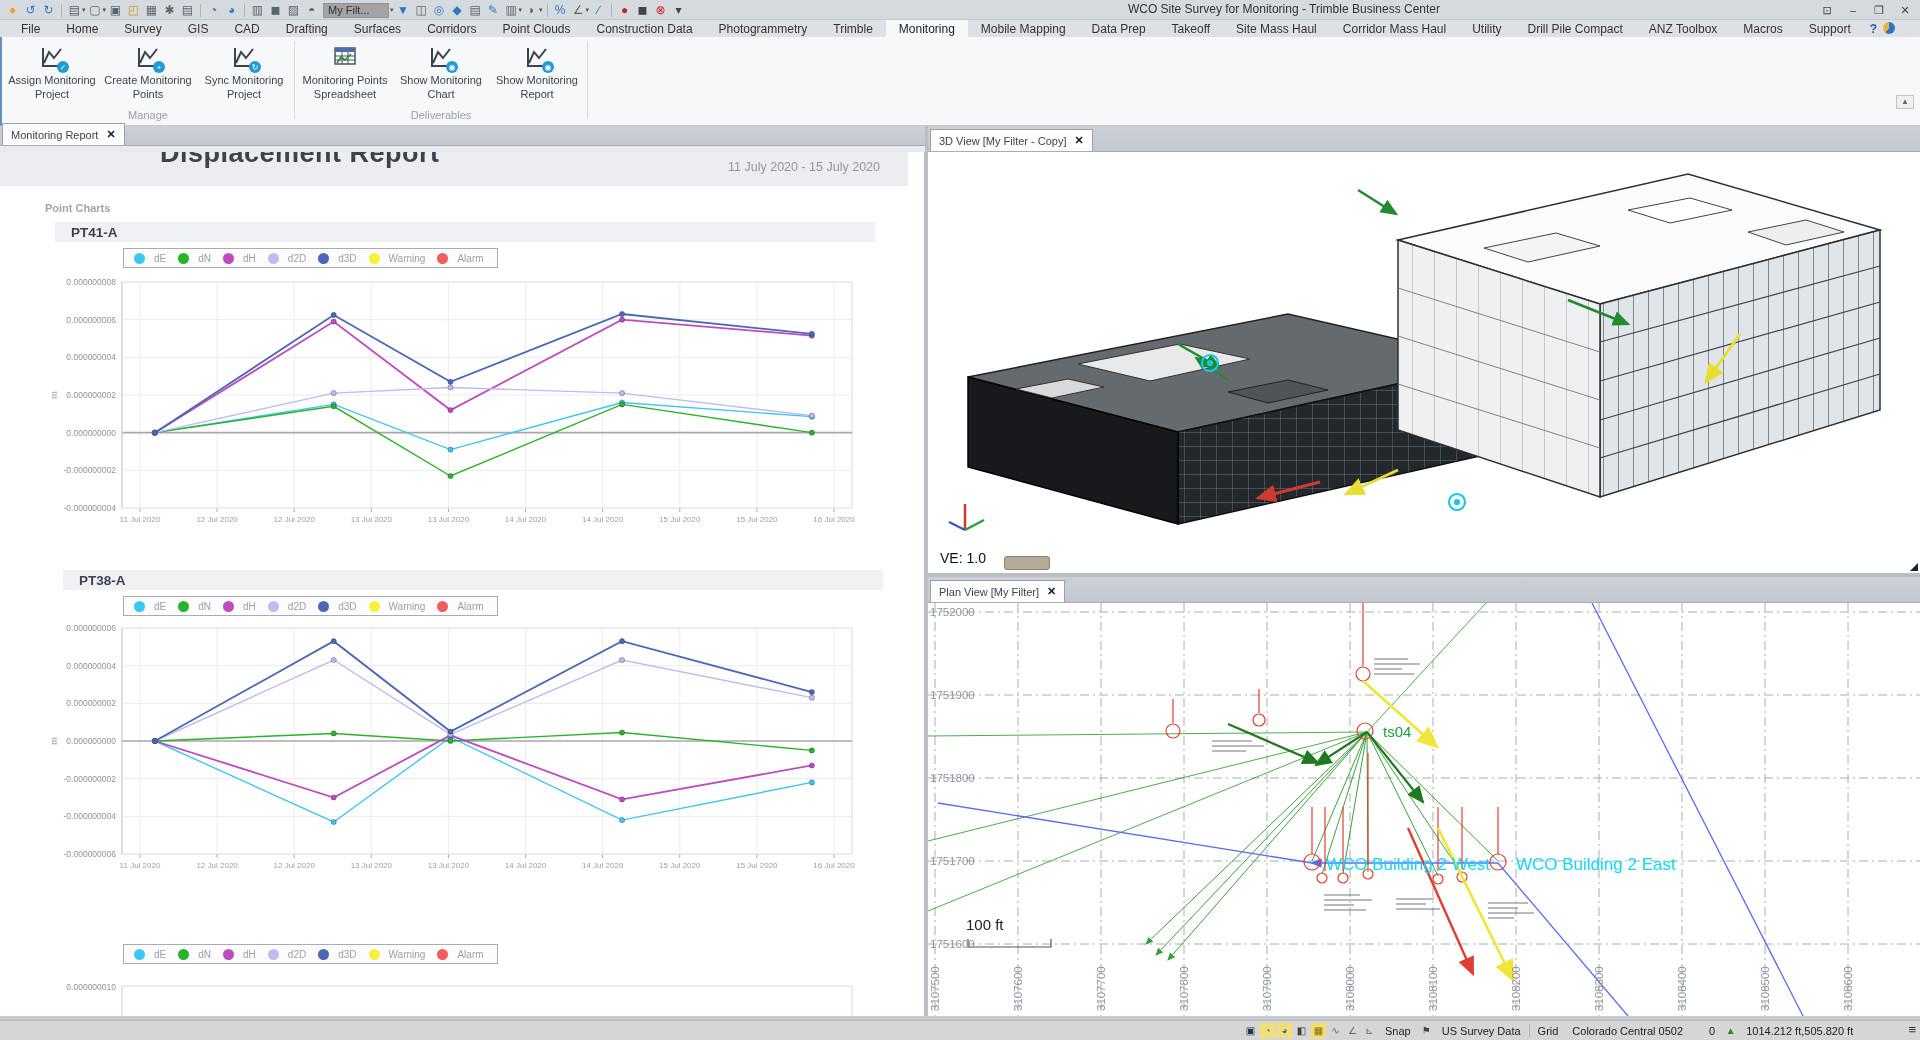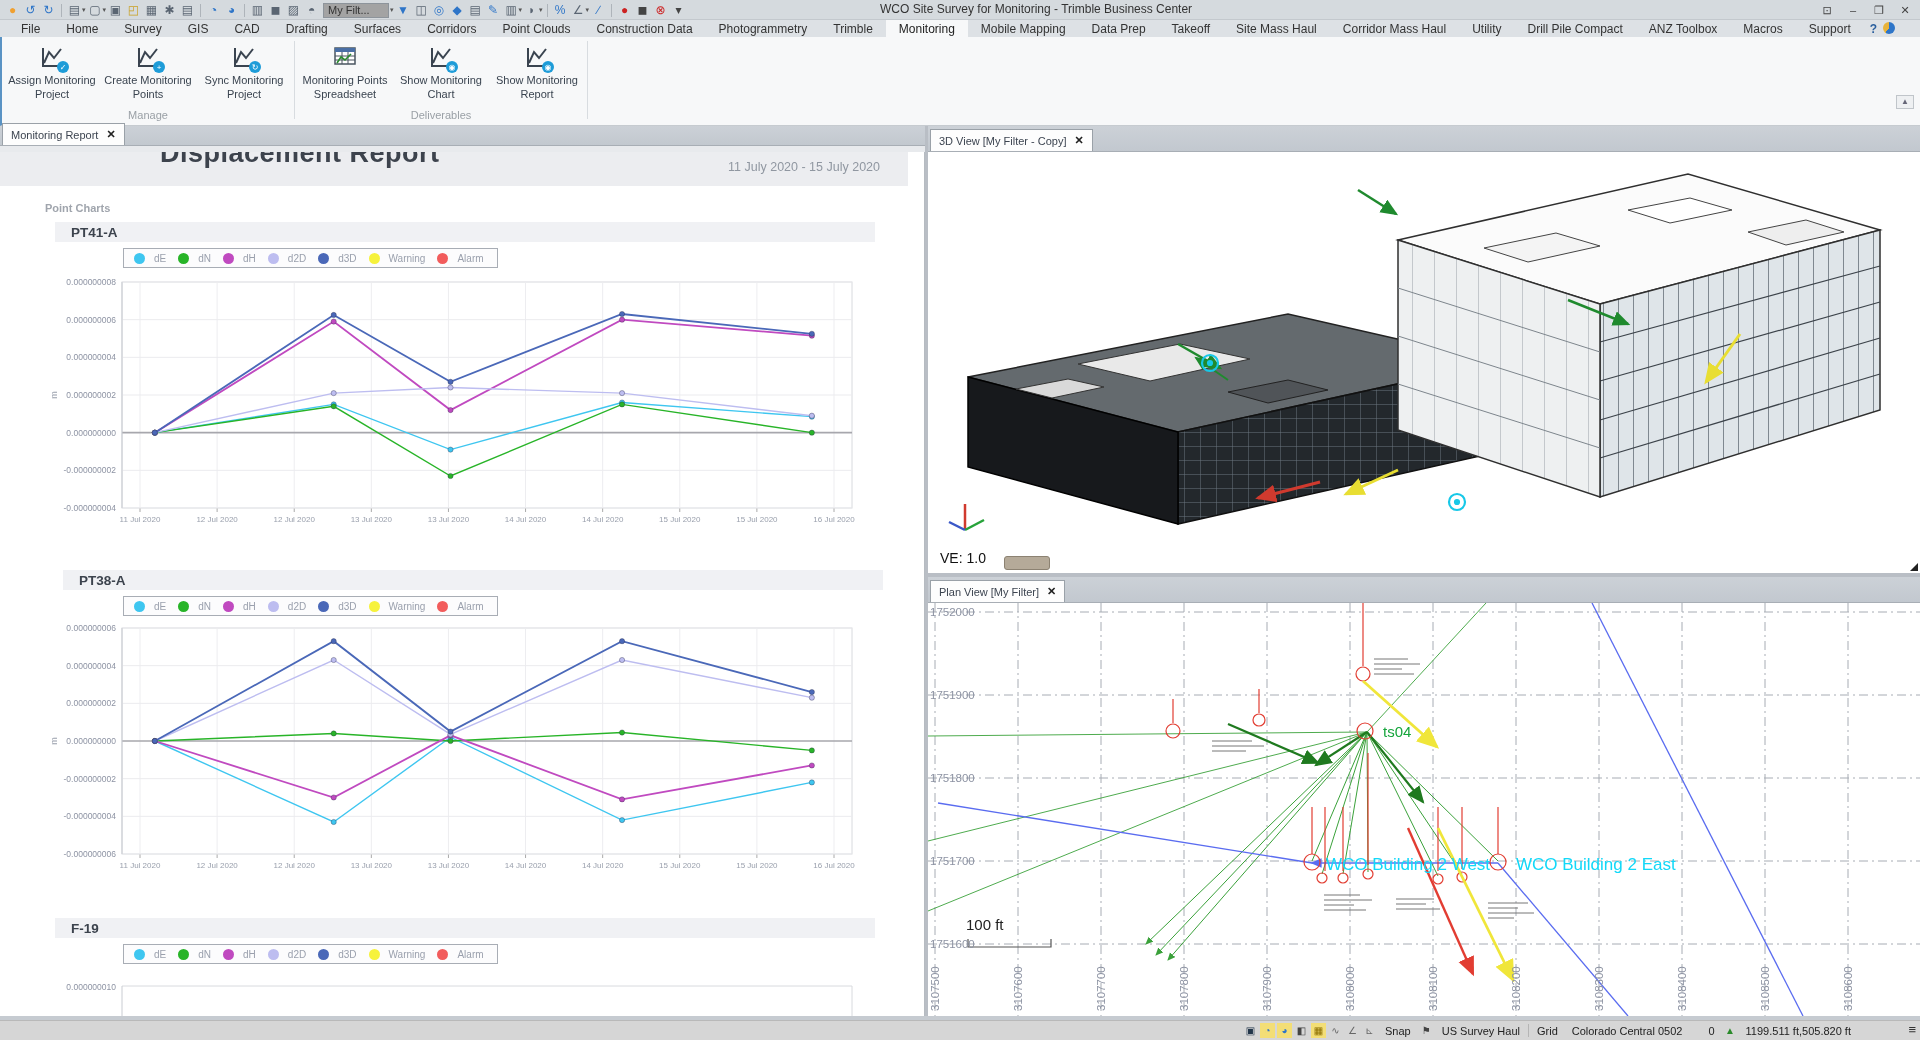--- a/index.html
+++ b/index.html
@@ -6,21 +6,21 @@
   html,body { width:1920px; height:1040px; overflow:hidden; font-family:"Liberation Sans", sans-serif; }
   #app { position:relative; width:1920px; height:1040px; background:#e8eaed; overflow:hidden; }
 
   
   #titlebar { position:absolute; left:0; top:0; width:1920px; height:20px; background:#d5dade; border-bottom:1px solid #c3c8cd; }
   #qat { position:absolute; left:4px; top:1px; height:18px; display:flex; align-items:center; gap:1px; }
   .qat-ic { width:17px; height:17px; display:flex; align-items:center; justify-content:center; font-size:12px; line-height:1; cursor:default; }
   .qat-sep { width:1px; height:13px; background:#aeb4ba; margin:0 3px; }
   .qat-caret { font-size:7px; color:#555; margin-left:-2px; }
   #filterbox { height:15px; width:66px; background:#a3a3a3; border:1px solid #8d949b; font-size:11px; color:#333; padding:0 4px; display:flex; align-items:center; margin:0 2px; }
-  #win-title { position:absolute; left:880px; top:2px; width:560px; text-align:left; font-size:12px; color:#333; white-space:nowrap; }
+  #win-title { position:absolute; left:880px; top:2px; width:560px; text-align:right; font-size:12px; color:#333; white-space:nowrap; }
   #win-controls { position:absolute; right:2px; top:0; height:20px; display:flex; align-items:center; }
   .winbtn { width:26px; height:18px; display:flex; align-items:center; justify-content:center; font-size:11px; color:#444; }
 
   
   #ribbon-tabs { position:absolute; left:0; top:20px; width:1920px; height:17px; background:#dde1e5; display:flex; align-items:stretch; padding-left:8px; }
   .rtab { padding:1px 13px 0 13px; font-size:12px; color:#333; display:flex; align-items:center; white-space:nowrap; }
   .rtab.active { background:#f7f8f9; color:#222; }
   #tab-help { margin-left:6px; font-size:12px; color:#2a5f9e; font-weight:bold; display:flex; align-items:center; }
   #tab-globe { width:12px; height:12px; border-radius:50%; background:conic-gradient(#2e75c8 0 60%, #e8b33a 60% 100%); margin:2px 4px 0 6px; }
 
@@ -445,23 +445,20 @@
         <circle cx="577.05" cy="40.01666666666667" r="2.6" fill="#bdbdf0" stroke="rgba(40,40,70,0.45)" stroke-width="0.8"></circle>
         <circle cx="766.8499999999999" cy="77.68333333333334" r="2.6" fill="#bdbdf0" stroke="rgba(40,40,70,0.45)" stroke-width="0.8"></circle>
         <polyline points="109.85,121 288.7,21.183333333333337 405.5,111.58333333333333 577.05,21.183333333333337 766.8499999999999,72.03333333333333" fill="none" stroke="#4a68b8" stroke-width="1.8"></polyline>
         <circle cx="109.85" cy="121" r="2.6" fill="#4a68b8" stroke="rgba(40,40,70,0.45)" stroke-width="0.8"></circle>
         <circle cx="288.7" cy="21.183333333333337" r="2.6" fill="#4a68b8" stroke="rgba(40,40,70,0.45)" stroke-width="0.8"></circle>
         <circle cx="405.5" cy="111.58333333333333" r="2.6" fill="#4a68b8" stroke="rgba(40,40,70,0.45)" stroke-width="0.8"></circle>
         <circle cx="577.05" cy="21.183333333333337" r="2.6" fill="#4a68b8" stroke="rgba(40,40,70,0.45)" stroke-width="0.8"></circle>
         <circle cx="766.8499999999999" cy="72.03333333333333" r="2.6" fill="#4a68b8" stroke="rgba(40,40,70,0.45)" stroke-width="0.8"></circle>
       </svg>
 
-    <div class="sec-hdr" style="top:766px;">
-      <span>F-19</span>
-    </div>
     <div class="legend" style="top:792px;">
         <span class="lg-dot" style="background: rgb(62, 198, 240);"></span>
         <span class="lg-lab">dE</span>
         <span class="lg-dot" style="background: rgb(40, 180, 40);"></span>
         <span class="lg-lab">dN</span>
         <span class="lg-dot" style="background: rgb(192, 74, 192);"></span>
         <span class="lg-lab">dH</span>
         <span class="lg-dot" style="background: rgb(189, 189, 240);"></span>
         <span class="lg-lab">d2D</span>
         <span class="lg-dot" style="background: rgb(74, 104, 184);"></span>
@@ -706,24 +703,24 @@
           <span class="st-ic" style="color: rgb(46, 117, 200); background: rgb(243, 222, 118);">◔</span>
           <span class="st-ic" style="color: rgb(46, 117, 200); background: rgb(243, 222, 118);">◕</span>
           <span class="st-ic" style="color: rgb(68, 68, 68);">◧</span>
           <span class="st-ic" style="color: rgb(138, 109, 0); background: rgb(243, 222, 118);">▦</span>
           <span class="st-ic" style="color: rgb(102, 102, 102);">∿</span>
           <span class="st-ic" style="color: rgb(102, 102, 102);">∠</span>
           <span class="st-ic" style="color: rgb(102, 102, 102);">⊾</span>
         </span>
       <span class="st-txt">Snap</span>
       <span class="st-ic" id="st-units-ic" style="color: rgb(68, 68, 68);">⚑</span>
-      <span class="st-txt">US Survey Haul</span>
+      <span class="st-txt">US Survey Data</span>
       <span class="st-sep"></span>
       <span class="st-txt">Grid</span>
       <span class="st-txt">Colorado Central 0502</span>
       <span class="st-txt" style="margin-left:12px;">0</span>
       <span class="st-ic" id="st-target-ic" style="color: rgb(42, 138, 42);">▲</span>
-      <span class="st-txt">1199.511 ft,505.820 ft</span>
+      <span class="st-txt">1014.212 ft,505.820 ft</span>
     </div>
     <div id="status-menu" style="color: rgb(51, 51, 51);">≡</div>
   </div>
 
 </div>
 
 </body></html>

